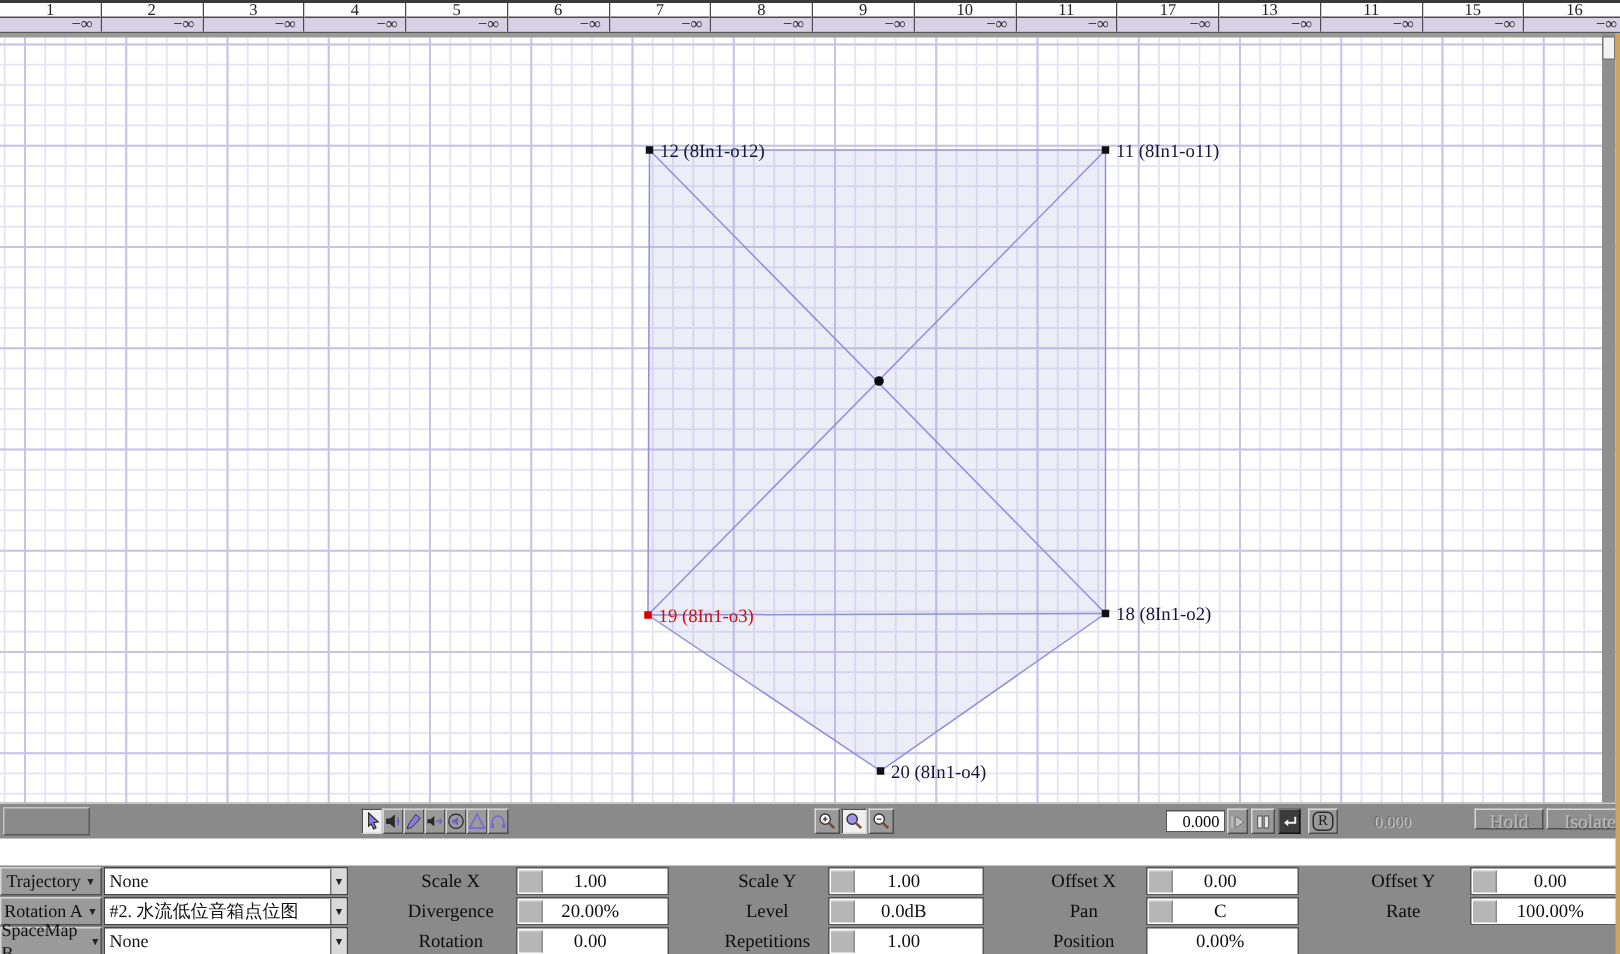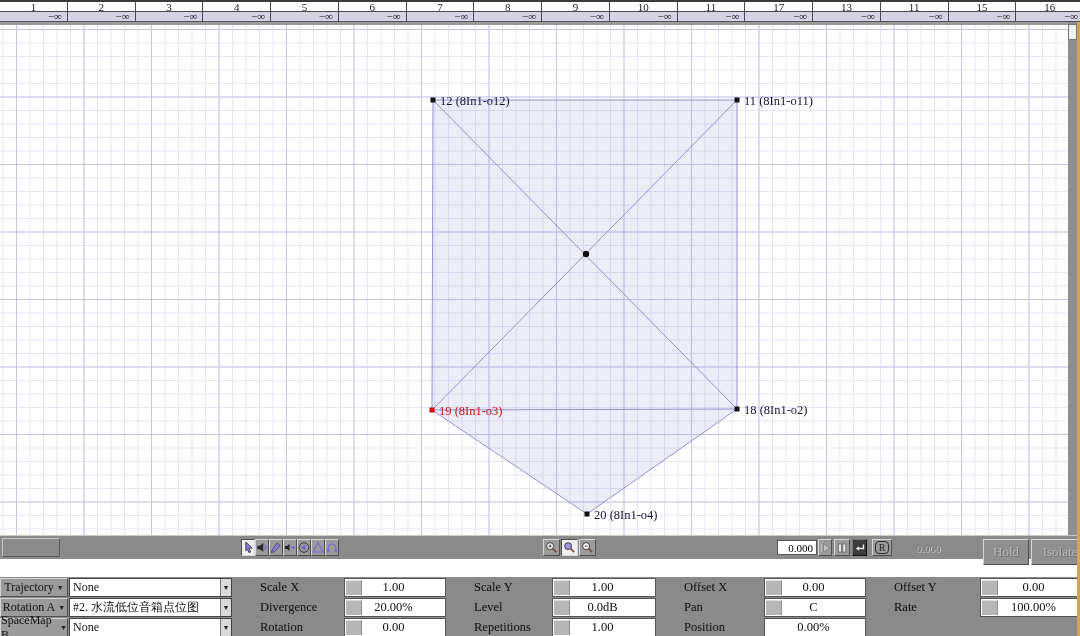--- a/index.html
+++ b/index.html
@@ -44,21 +44,21 @@
   .tbtn { position:absolute; top:3px; height:17px; background:#9a9a9a;
     border:1px solid; border-color:#d6d6d6 #4f4f4f #4f4f4f #d6d6d6;
     display:flex; align-items:center; justify-content:center; padding:0; cursor:pointer; }
   .tbtn.active { background:#efefef; border-color:#4f4f4f #d6d6d6 #d6d6d6 #4f4f4f; }
   .tbtn svg { display:block; }
   .time-field { position:absolute; left:777px; top:4px; width:40px; height:15px;
     background:#fff; border:1px solid #555; font-size:11px; text-align:right;
     padding-right:3px; font-family:"Liberation Serif","DejaVu Serif",serif; }
   .time-readout { position:absolute; left:905px; top:6px; width:46px;
     font-size:11px; text-align:center; color:#757575; text-shadow:1px 1px 0 #c6c6c6; }
-  .hbtn { position:absolute; top:3px; height:26px; background:#8f8f8f;
+  .hbtn { position:absolute; top:3px; height:14px; background:#8f8f8f;
     border:1px solid; border-color:#d6d6d6 #4f4f4f #4f4f4f #d6d6d6;
     font-size:13px; color:#b9b9b9; text-shadow:1px 1px 0 #6b6b6b;
     font-family:"Liberation Serif","DejaVu Serif",serif; text-align:center; cursor:pointer; }
 
   
   .control-panel { position:absolute; left:0; top:577px; width:1080px; height:59px;
     background:#8a8a8a; z-index:7; overflow:hidden;padding-left:12px; }
   .dd-col { position:absolute; left:0; top:1px; width:232px; }
   .dd-row { display:flex; height:19px; margin-bottom:1px; }
   .dd-label { width:68px; background:#9a9a9a; border:1px solid;
@@ -66,21 +66,21 @@
     display:flex; align-items:center; justify-content:center; gap:3px; cursor:pointer; }
   .dd-label .caret { font-size:7px; color:#222; }
   .dd-box { flex:1; background:#fff; border:1px solid #444; margin-left:1px;
     font-size:12px; color:#111; display:flex; align-items:center; cursor:pointer;justify-content:space-between; }
   .dd-box .dd-text { flex:1; padding-left:3px; white-space:nowrap; overflow:hidden; }
   .dd-arrow { width:11px; align-self:stretch; background:#d9d9d9; border-left:1px solid #777;
     font-size:7px; display:flex; align-items:center; justify-content:center; color:#222; }
   .param-grid { position:absolute; left:232px; top:1px;
     display:grid; grid-template-columns:112px 102px 106px 104px 108px 102px 114px 110px;
     grid-auto-rows:19px; row-gap:1px; }
-  .p-label { font-size:12.5px; color:#0d0d0d; text-align:left; line-height:19px;
+  .p-label { font-size:12.5px; color:#0d0d0d; text-align:center; line-height:19px;
     padding-right:3px; white-space:nowrap;margin-left:28px; }
   .p-field { position:relative; background:#fff; border:1px solid #555;
     font-size:12.5px; color:#0d0d0d; text-align:center; line-height:17px;
     padding-right:3px; cursor:text; }
   .p-nub { position:absolute; left:1px; top:1px; bottom:1px; width:16px;
     background:#b6b6b6; border-right:1px solid #8d8d8d; border-top:1px solid #dcdcdc; }
 </style>
 </head>
 <body>
 

